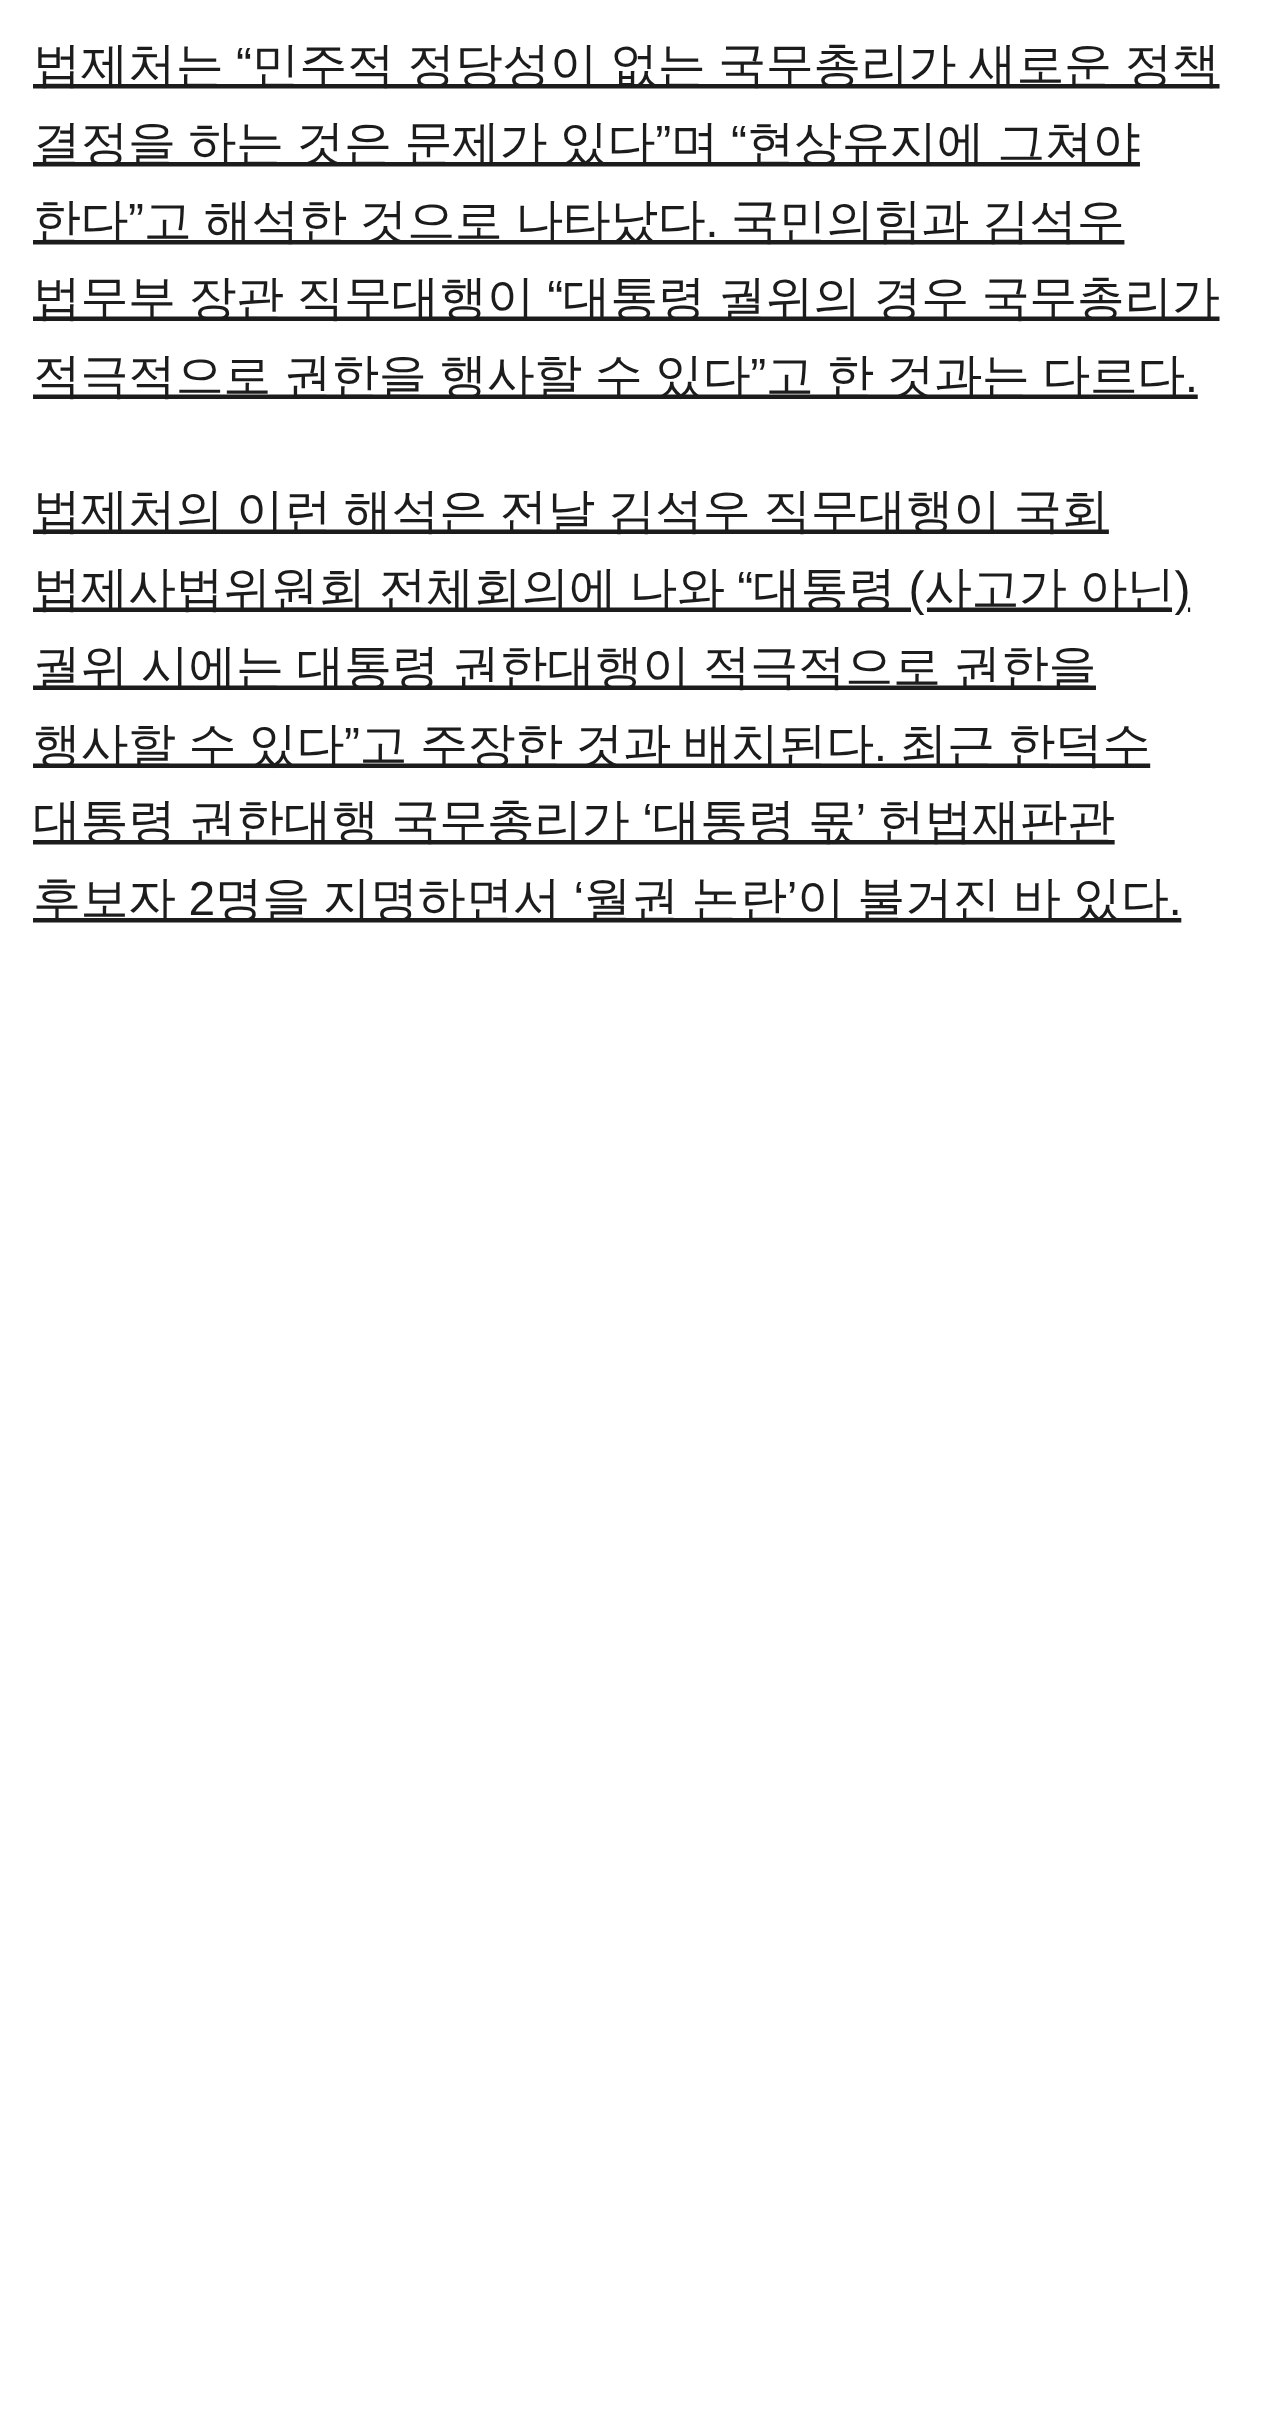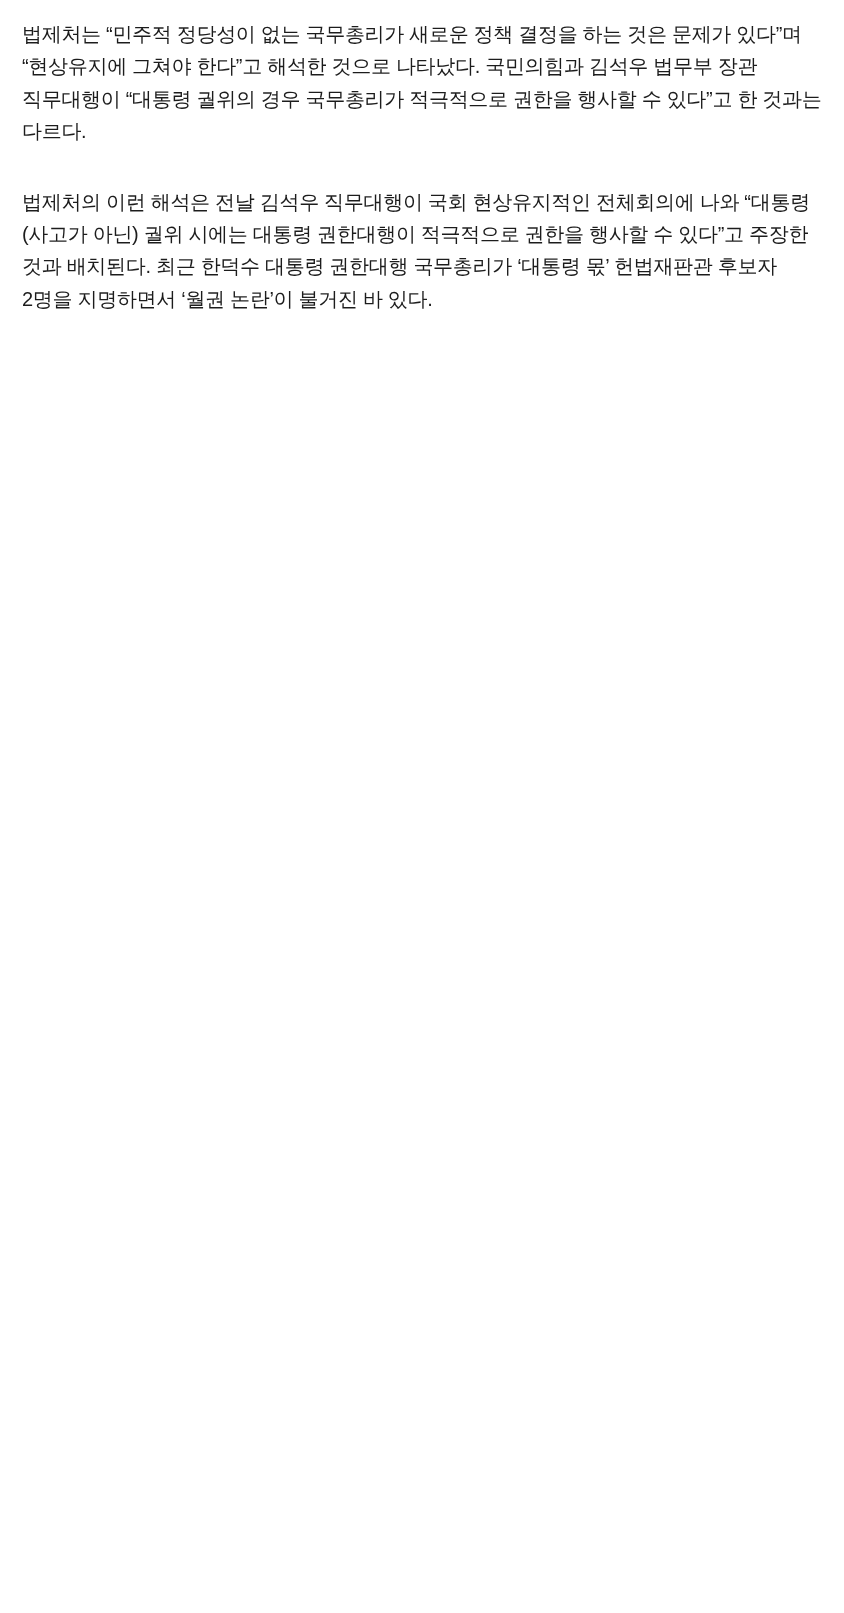--- a/index.html
+++ b/index.html
@@ -13,35 +13,36 @@
     font-family: "Liberation Sans", "DejaVu Sans", sans-serif;
     color: #1a1a1a;
     -webkit-font-smoothing: antialiased;
   }
   .article {
     box-sizing: border-box;
     width: 844px;
     padding: 18px 22px 10px 22px;
   }
   .para {
-    font-size: 20px;
+    font-size: 32px;
     line-height: 1.62;
     letter-spacing: -0.3px;
     color: #1c1c1c;
     margin: 0 0 38px 0;
     text-align: left;
     word-break: keep-all;
+    text-decoration: underline;
   }
   .para:last-child {
     margin-bottom: 0;
   }
   .para b {
     font-weight: 700;
     color: #111111;
   }
 </style>
 </head>
 <body>
 
 <div class="article">
   <p class="para">법제처는 “민주적 정당성이 없는 국무총리가 새로운 정책 결정을 하는 것은 문제가 있다”며 “현상유지에 그쳐야 한다”고 해석한 것으로 나타났다. 국민의힘과 김석우 법무부 장관 직무대행이 “대통령 궐위의 경우 국무총리가 적극적으로 권한을 행사할 수 있다”고 한 것과는 다르다.</p>
-  <p class="para">법제처의 이런 해석은 전날 김석우 직무대행이 국회 현상유지적인 전체회의에 나와 “대통령 (사고가 아닌) 궐위 시에는 대통령 권한대행이 적극적으로 권한을 행사할 수 있다”고 주장한 것과 배치된다. 최근 한덕수 대통령 권한대행 국무총리가 ‘대통령 몫’ 헌법재판관 후보자 2명을 지명하면서 ‘월권 논란’이 불거진 바 있다.</p>
+  <p class="para">법제처의 이런 해석은 전날 김석우 직무대행이 국회 법제사법위원회 전체회의에 나와 “대통령 (사고가 아닌) 궐위 시에는 대통령 권한대행이 적극적으로 권한을 행사할 수 있다”고 주장한 것과 배치된다. 최근 한덕수 대통령 권한대행 국무총리가 ‘대통령 몫’ 헌법재판관 후보자 2명을 지명하면서 ‘월권 논란’이 불거진 바 있다.</p>
 </div>
 
 </body></html>

